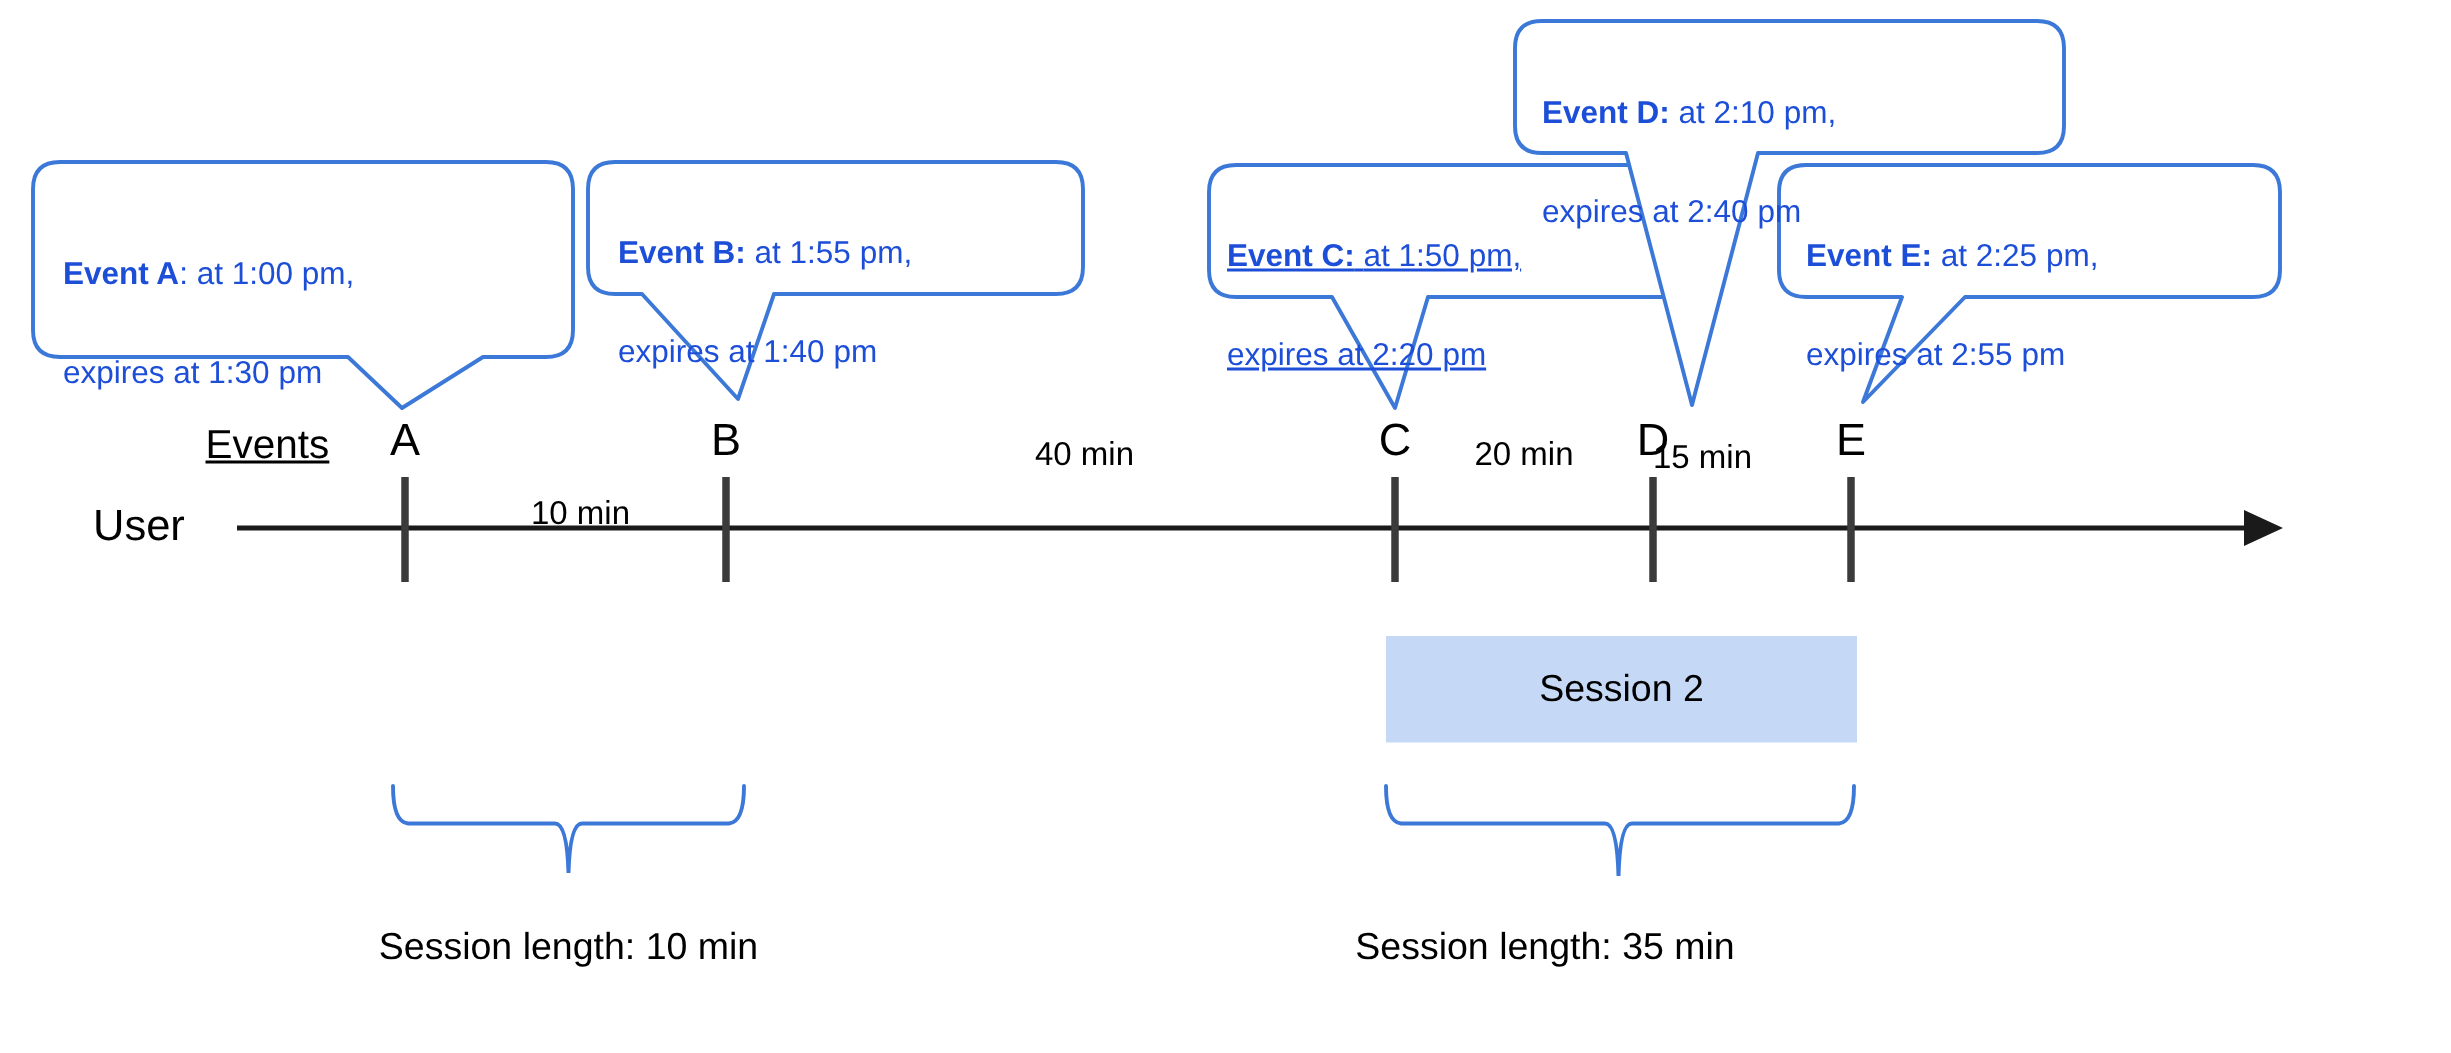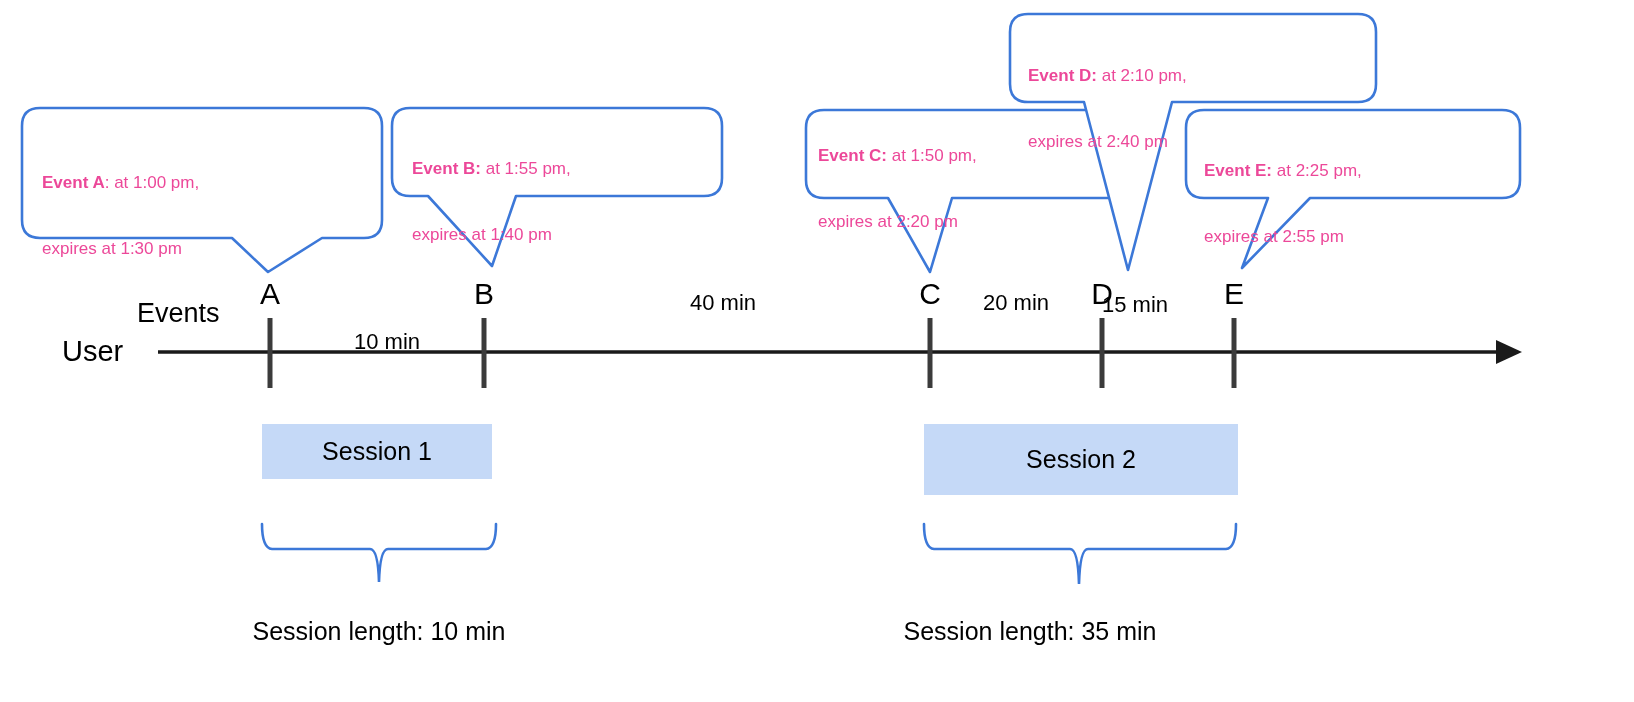--- a/index.html
+++ b/index.html
@@ -20,23 +20,23 @@
   }
   #vector-layer {
     position: absolute;
     left: 0;
     top: 0;
     width: 1634px;
     height: 702px;
   }
   .callout-text {
     position: absolute;
-    font-size: 17px;
+    font-size: 21px;
     line-height: 33px;
-    color: #ec4899;
+    color: #1d4ed8;
     white-space: pre-line;
     letter-spacing: 0px;
   }
   .callout-text .lead {
     font-weight: bold;
   }
   .axis-label {
     position: absolute;
     font-size: 29px;
     color: #000000;
@@ -119,49 +119,48 @@
   <div class="callout-text" style="left:42px; top:133px; width:330px;">
     <span class="lead">Event A</span><span>: </span><span>at 1:00 pm,</span><br>
     <span>expires at 1:30 pm</span>
   </div>
 
   <div class="callout-text" style="left:412px; top:119px; width:310px;">
     <span class="lead">Event B:</span><span> </span><span>at 1:55 pm,</span><br>
     <span>expires at 1:40 pm</span>
   </div>
 
-  <div class="callout-text" style="left:818px; top:106px; width:312px;">
+  <div class="callout-text" style="left:818px; top:121px; width:312px;text-decoration:underline;">
     <span class="lead">Event C:</span><span> </span><span>at 1:50 pm,</span><br>
     <span>expires at 2:20 pm</span>
   </div>
 
   <div class="callout-text" style="left:1028px; top:26px; width:340px;">
     <span class="lead">Event D:</span><span> </span><span>at 2:10 pm,</span><br>
     <span>expires at 2:40 pm</span>
   </div>
 
   <div class="callout-text" style="left:1204px; top:121px; width:312px;">
     <span class="lead">Event E:</span><span> </span><span>at 2:25 pm,</span><br>
     <span>expires at 2:55 pm</span>
   </div>
 
   <div class="axis-label" style="left:62px; top:335px;">User</div>
 
-  <div class="events-label" style="left:137px; top:298px;">Events</div>
+  <div class="events-label" style="left:137px; top:281px;text-decoration:underline;">Events</div>
 
   <div class="tick-letter" style="left:250px; top:277px; width:40px;">A</div>
   <div class="tick-letter" style="left:464px; top:277px; width:40px;">B</div>
   <div class="tick-letter" style="left:910px; top:277px; width:40px;">C</div>
   <div class="tick-letter" style="left:1082px; top:277px; width:40px;">D</div>
   <div class="tick-letter" style="left:1214px; top:277px; width:40px;">E</div>
 
   <div class="gap-label" style="left:322px; top:290px; width:130px;margin-top:39px;">10 min</div>
   <div class="gap-label" style="left:658px; top:290px; width:130px;">40 min</div>
   <div class="gap-label" style="left:951px; top:290px; width:130px;">20 min</div>
   <div class="gap-label" style="left:1045px; top:292px; width:180px;">15 min</div>
 
-  <div class="session-box" style="left:262px; top:424px; width:230px; height:55px; background:#c5d9f7;">Session 1</div>
   <div class="session-box" style="left:924px; top:424px; width:314px; height:71px; background:#c5d9f7;">Session 2</div>
 
   <div class="session-length" style="left:229px; top:617px; width:300px;">Session length: 10 min</div>
   <div class="session-length" style="left:880px; top:617px; width:300px;">Session length: 35 min</div>
 
 </div>
 
 </body></html>

